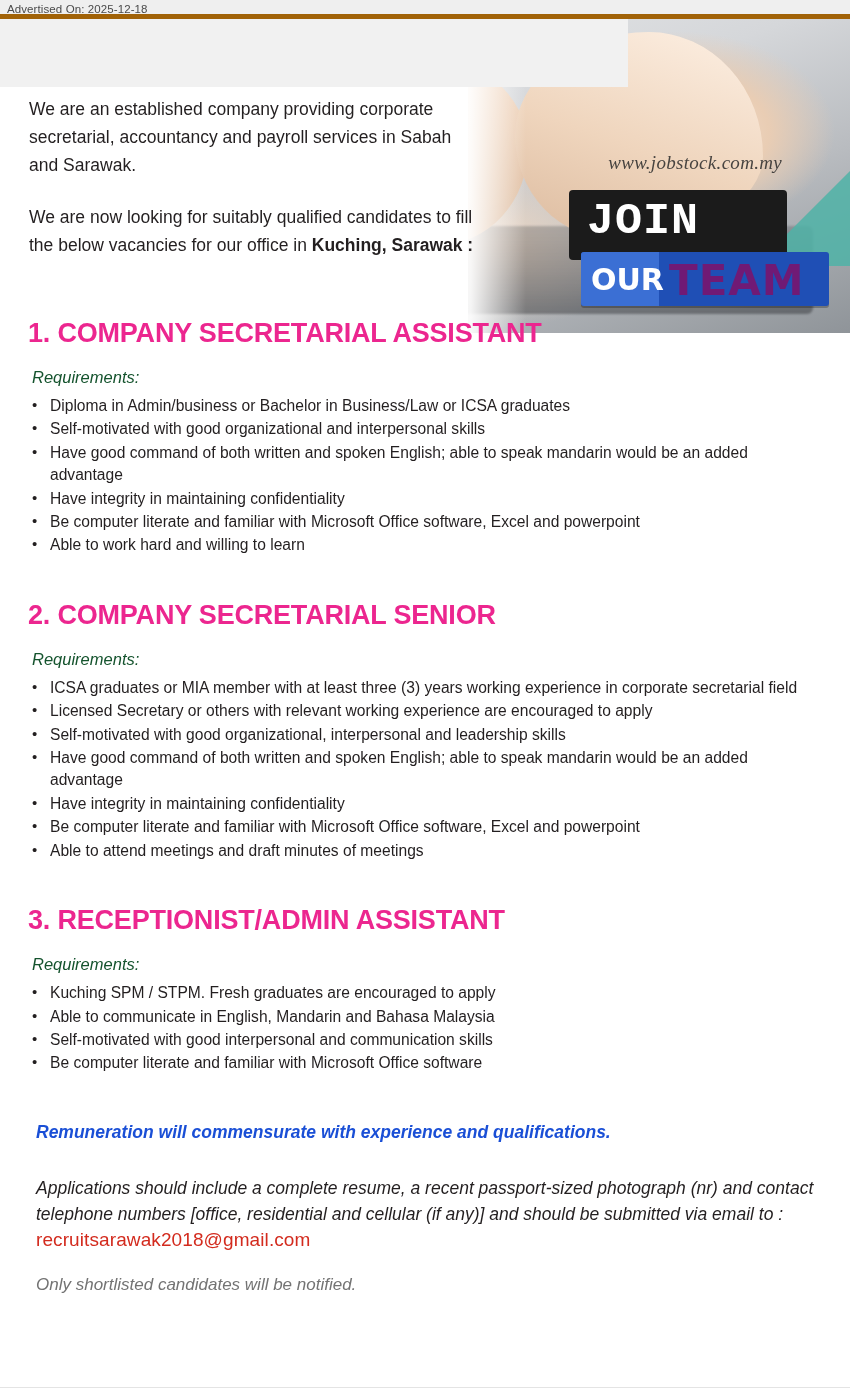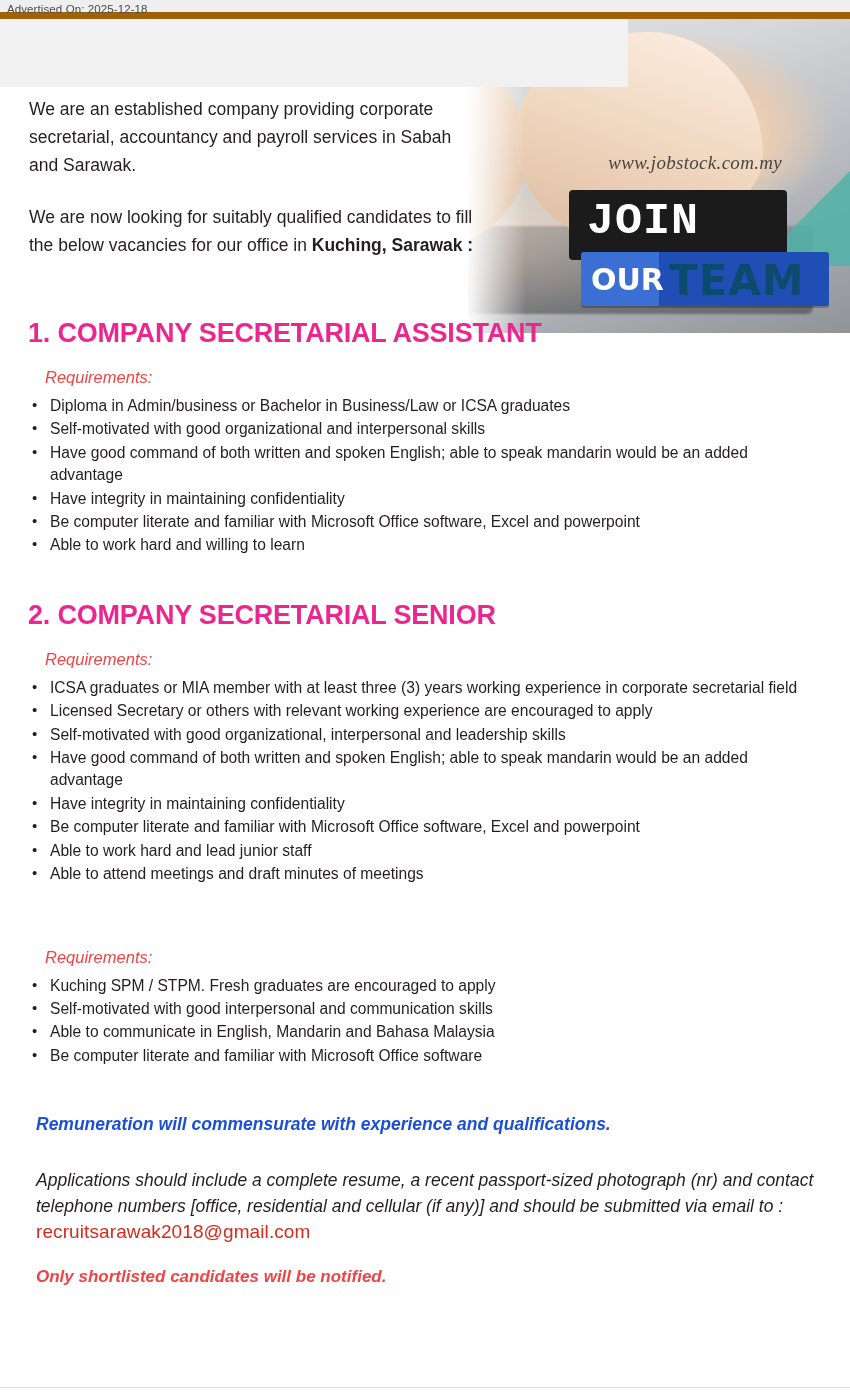--- a/index.html
+++ b/index.html
@@ -16,21 +16,21 @@
     overflow: hidden;
   }
 
   
   .ad-bar {
     position: absolute;
     top: 0; left: 0;
     width: 850px;
     height: 19px;
     background: #efefef;
-    border-bottom: 7px solid #a16207;
+    border-bottom: 5px solid #a16207;
     font-size: 11.5px;
     color: #4a4a4a;
     padding: 3px 0 0 7px;
     letter-spacing: .1px;
   }
 
   
   .hero {
     position: absolute;
     top: 19px; left: 0;
@@ -179,21 +179,21 @@
     font-size: 30px;
     font-weight: bold;
     color: #ffffff;
     font-family: "DejaVu Sans", sans-serif;
   }
   .join-badge .team-txt {
     position: absolute;
     left: 100px; top: 66px;
     font-size: 42px;
     font-weight: bold;
-    color: #0c4a6e;
+    color: #701a75;
     font-family: "DejaVu Sans", sans-serif;
     letter-spacing: 1px;
   }
 
   
   .content {
     position: absolute;
     left: 0; top: 318px;
     width: 850px;
   }
@@ -204,22 +204,22 @@
     color: #ec268f;
     font-size: 27px;
     font-weight: bold;
     margin: 0;
     padding: 0;
     letter-spacing: -.2px;
   }
   .req-label {
     font-style: italic;
     font-size: 16.5px;
-    margin: 19px 0 8px 17px;
-    color: #ef4444;
+    margin: 19px 0 8px 4px;
+    color: #14532d;
   }
   ul.req {
     list-style: none;
     margin: 0;
     padding: 0;
   }
   ul.req li {
     position: relative;
     padding-left: 22px;
     font-size: 15.6px;
@@ -256,24 +256,24 @@
     color: #231f20;
   }
   .apply .mail {
     color: #d32b1e;
     font-style: normal;
     font-size: 19px;
     letter-spacing: .1px;
   }
   .shortlisted {
     font-style: italic;
-    font-weight: bold;
+    font-weight: normal;
     font-size: 17px;
     margin: 22px 0 0 8px;
-    color: #ef4444;
+    color: #737373;
   }
   .footer-rule {
     position: absolute;
     left: 0; right: 0; bottom: 6px;
     height: 1px;
     background: #e4e4e4;
   }
 </style>
 </head>
 <body>
@@ -329,33 +329,33 @@
   <div class="job">
     <h2 class="job-title">2. COMPANY SECRETARIAL SENIOR</h2>
     <div class="req-label">Requirements:</div>
     <ul class="req">
       <li>ICSA graduates or MIA member with at least three (3) years working experience in corporate secretarial field</li>
       <li>Licensed Secretary or others with relevant working experience are encouraged to apply</li>
       <li>Self-motivated with good organizational, interpersonal and leadership skills</li>
       <li>Have good command of both written and spoken English; able to speak mandarin would be an added advantage</li>
       <li>Have integrity in maintaining confidentiality</li>
       <li>Be computer literate and familiar with Microsoft Office software, Excel and powerpoint</li>
-      <li>Able to work hard and lead junior staff</li>
       <li>Able to attend meetings and draft minutes of meetings</li>
     </ul>
   </div>
 
   <div class="gap-2"></div>
 
   <div class="job">
+    <h2 class="job-title">3. RECEPTIONIST/ADMIN ASSISTANT</h2>
     <div class="req-label">Requirements:</div>
     <ul class="req">
       <li>Kuching SPM / STPM. Fresh graduates are encouraged to apply</li>
+      <li>Able to communicate in English, Mandarin and Bahasa Malaysia</li>
       <li>Self-motivated with good interpersonal and communication skills</li>
-      <li>Able to communicate in English, Mandarin and Bahasa Malaysia</li>
       <li>Be computer literate and familiar with Microsoft Office software</li>
     </ul>
   </div>
 
   <div style="height:46px"></div>
 
   <div class="footer">
     <div class="remuneration">Remuneration will commensurate with experience and qualifications.</div>
     <div class="apply"><span>Applications should include a complete resume, a recent passport-sized photograph (nr) and contact telephone  numbers [office, residential and cellular (if any)] and should be submitted via email to  : </span><span class="mail">recruitsarawak2018@gmail.com</span></div>
     <div class="shortlisted">Only shortlisted candidates will be notified.</div>

